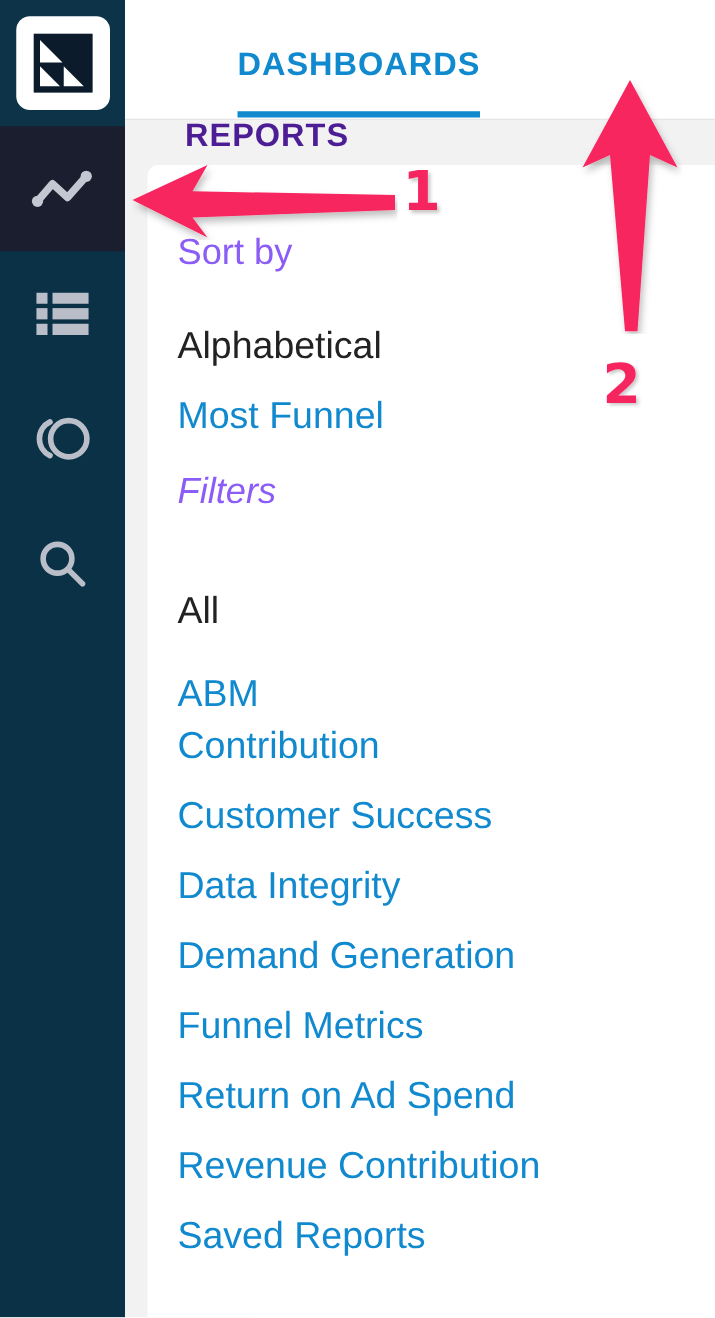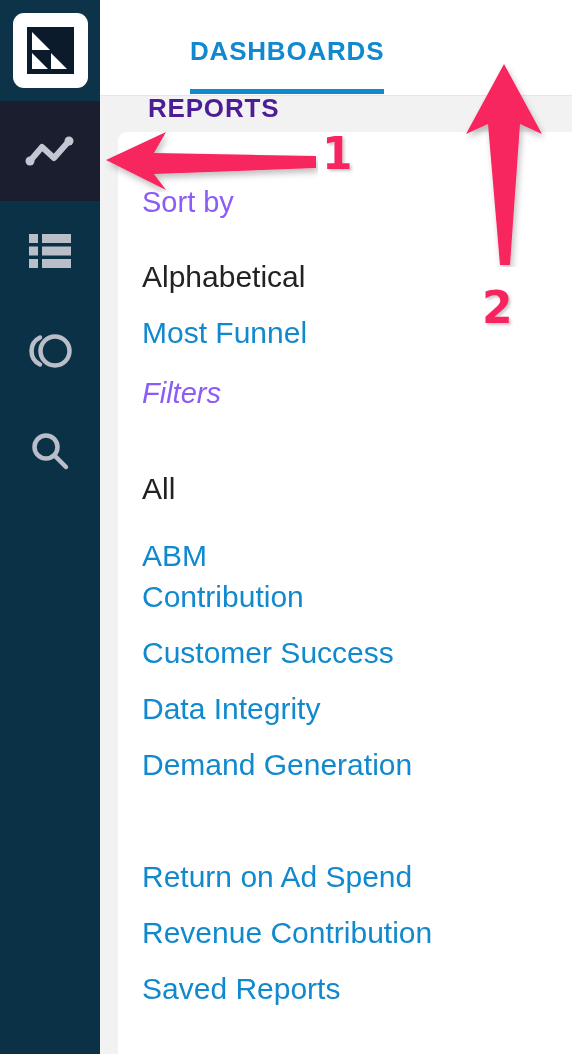--- a/index.html
+++ b/index.html
@@ -267,20 +267,21 @@
     <div class="list-link" style="top:184px;">Most Funnel</div>
 
     <div class="section-head" style="top:245px;font-style:italic;">Filters</div>
 
     <div class="list-link selected" style="top:340px;">All</div>
     <div class="list-link" style="top:392px;margin-top:15px;">ABM</div>
     <div class="list-link" style="top:448px;">Contribution</div>
     <div class="list-link" style="top:504px;">Customer Success</div>
     <div class="list-link" style="top:560px;">Data Integrity</div>
     <div class="list-link" style="top:616px;text-align:center;">Demand Generation</div>
+    <div class="list-link" style="top:672px;">Funnel Metrics</div>
     <div class="list-link" style="top:728px;">Return on Ad Spend</div>
     <div class="list-link" style="top:784px;">Revenue Contribution</div>
     <div class="list-link" style="top:840px;">Saved Reports</div>
   </div>
 
   <svg class="anno" style="left:104px; top:130px;" width="214" height="62" viewBox="0 0 214 62">
     <defs>
       <filter id="sh1" x="-30%" y="-30%" width="170%" height="190%">
         <feDropShadow dx="2" dy="4" stdDeviation="3" flood-color="#000000" flood-opacity="0.25"></feDropShadow>
       </filter>

